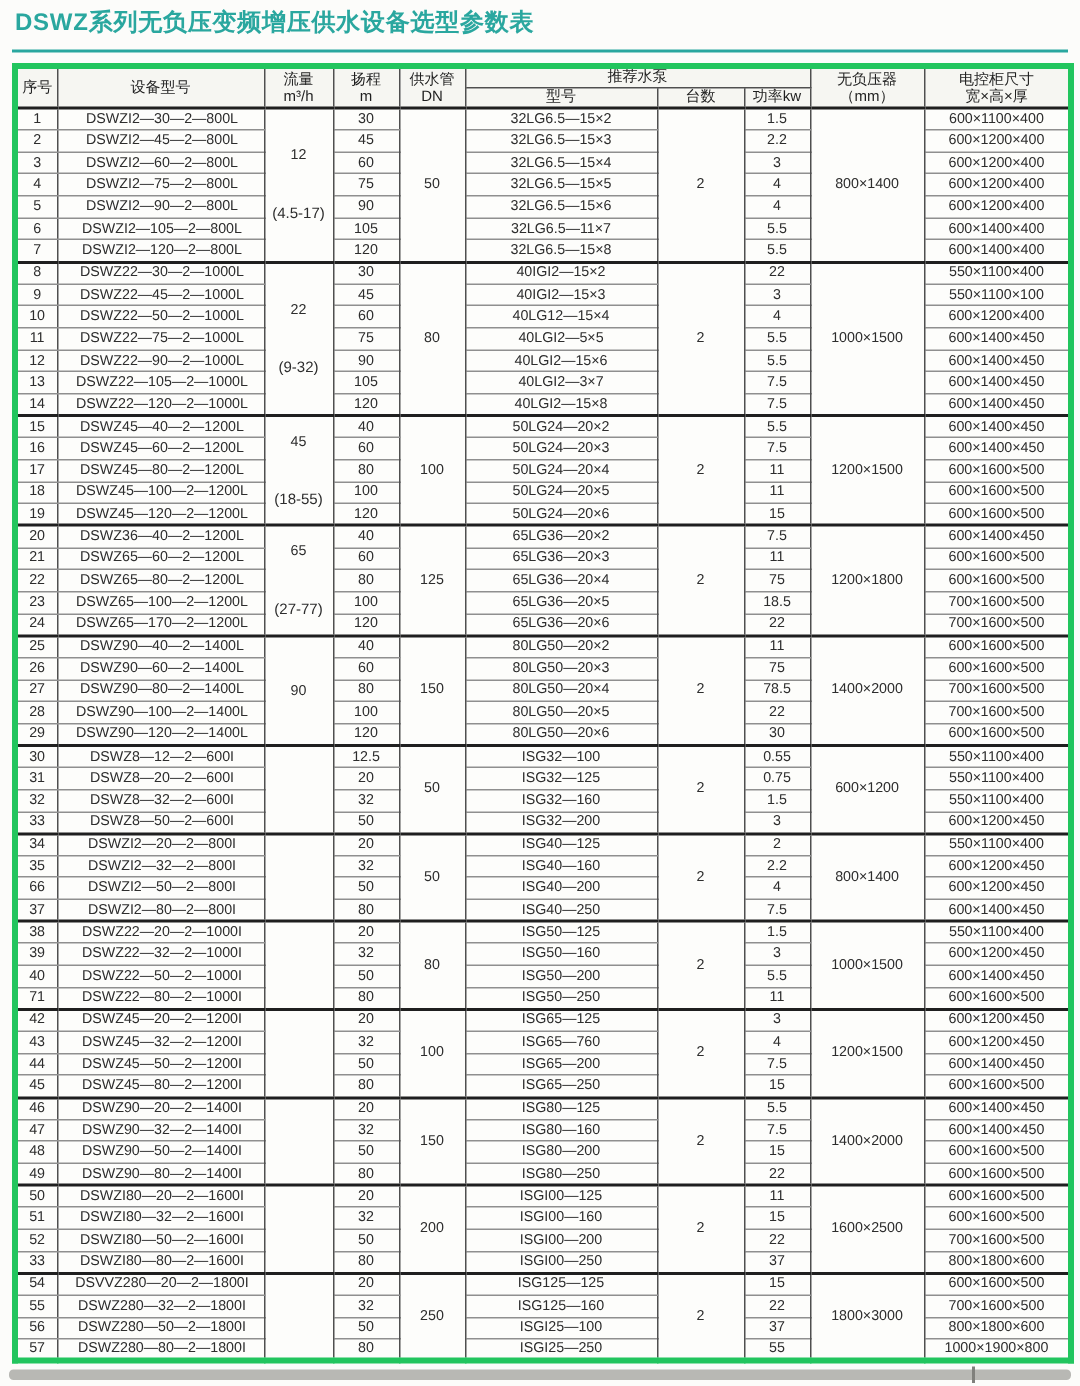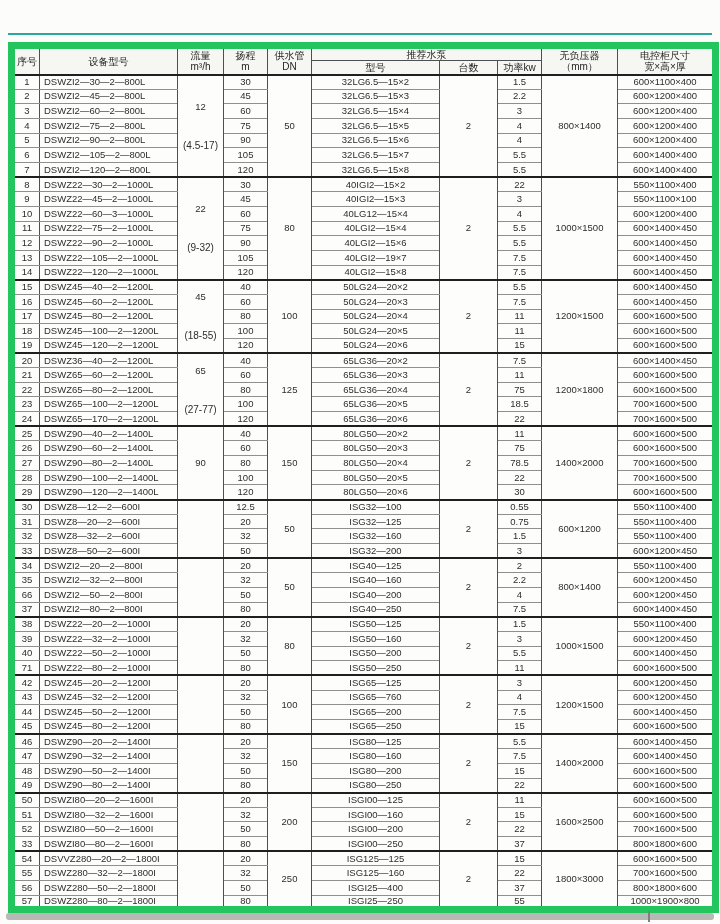--- a/index.html
+++ b/index.html
@@ -15,52 +15,53 @@
     font-size: 16px; font-weight: bold; color: var(--accent);
     letter-spacing: 0.5px; white-space: nowrap;
   }
   .title-rule {
     position: absolute; left: 8px; top: 33px; width: 704px; height: 2px;
     background: var(--accent);
   }
   table.spec {
     position: absolute; left: 8px; top: 42px; width: 704px;
     border-collapse: collapse; table-layout: fixed;
-    border: 7px solid #22c55e;
+    border: 4px solid #22c55e;
     padding-left: 22px;
   }
   thead th {
     height: 14px; padding: 0; font-size: 10px; font-weight: normal;
     color: #1f1f1f; background: #f6f6f2; text-align: center; vertical-align: middle;
     border: 1px solid #4f4f4f; line-height: 11px; white-space: nowrap; overflow: hidden;
   }
   tbody td {
     height: 14.66px; padding: 0 2px; font-size: 9.5px; color: #2d2d2d;
     text-align: center; vertical-align: middle; line-height: 10px;
     border-left: 1px solid #4f4f4f; border-right: 1px solid #4f4f4f;
     border-top: 1px solid #8f8f8f; border-bottom: 1px solid #8f8f8f;
     white-space: nowrap; overflow: hidden; background: #fdfdfb;
   }
   tbody td.gtop { border-top: 2px solid #1f1f1f; }
-  td.c-model { text-align: left; padding-left: 4px; }
+  td.c-model { text-align: center; padding-left: 4px; }
   td.c-flow div { line-height: 11px; font-size: 9.5px; }
   td.c-flow .flow-range { font-size: 10px; margin-top: 28px; }
   .bottom-bar {
     position: absolute; left: 6px; top: 913px; width: 708px; height: 7px;
     background: #b8b8b4; border-radius: 3px;
   }
   .bottom-bar-tick {
     position: absolute; left: 648px; top: 911px; width: 2px; height: 11px;
     background: #80807c;
   }
 </style>
 </head>
 <body>
 
 <div class="page">
+  <div class="title">DSWZ系列无负压变频增压供水设备选型参数表</div>
   <div class="title-rule"></div>
 
   <table class="spec">
     <colgroup>
       <col style="width:28px">
         <col style="width:138px">
         <col style="width:46px">
       <col style="width:44px">
         <col style="width:44px">
         <col style="width:128px">
@@ -150,21 +151,21 @@
           <td class="c-model">DSWZI2—90—2—800L</td>
           <td class="c-head">90</td>
           <td class="c-pump">32LG6.5—15×6</td>
           <td class="c-power">4</td>
           <td class="c-cabinet">600×1200×400</td>
         </tr>
         <tr>
           <td class="c-no">6</td>
           <td class="c-model">DSWZI2—105—2—800L</td>
           <td class="c-head">105</td>
-          <td class="c-pump">32LG6.5—15×7</td>
+          <td class="c-pump">32LG6.5—11×7</td>
           <td class="c-power">5.5</td>
           <td class="c-cabinet">600×1400×400</td>
         </tr>
         <tr>
           <td class="c-no">7</td>
           <td class="c-model">DSWZI2—120—2—800L</td>
           <td class="c-head">120</td>
           <td class="c-pump">32LG6.5—15×8</td>
           <td class="c-power">5.5</td>
           <td class="c-cabinet">600×1400×400</td>
@@ -187,47 +188,47 @@
         <tr>
           <td class="c-no">9</td>
           <td class="c-model">DSWZ22—45—2—1000L</td>
           <td class="c-head">45</td>
           <td class="c-pump">40IGI2—15×3</td>
           <td class="c-power">3</td>
           <td class="c-cabinet">550×1100×100</td>
         </tr>
         <tr>
           <td class="c-no">10</td>
-          <td class="c-model">DSWZ22—60—3—1000L</td>
+          <td class="c-model">DSWZ22—50—2—1000L</td>
           <td class="c-head">60</td>
           <td class="c-pump">40LG12—15×4</td>
           <td class="c-power">4</td>
           <td class="c-cabinet">600×1200×400</td>
         </tr>
         <tr>
           <td class="c-no">11</td>
           <td class="c-model">DSWZ22—75—2—1000L</td>
           <td class="c-head">75</td>
-          <td class="c-pump">40LGI2—15×4</td>
+          <td class="c-pump">40LGI2—5×5</td>
           <td class="c-power">5.5</td>
           <td class="c-cabinet">600×1400×450</td>
         </tr>
         <tr>
           <td class="c-no">12</td>
           <td class="c-model">DSWZ22—90—2—1000L</td>
           <td class="c-head">90</td>
           <td class="c-pump">40LGI2—15×6</td>
           <td class="c-power">5.5</td>
           <td class="c-cabinet">600×1400×450</td>
         </tr>
         <tr>
           <td class="c-no">13</td>
           <td class="c-model">DSWZ22—105—2—1000L</td>
           <td class="c-head">105</td>
-          <td class="c-pump">40LGI2—19×7</td>
+          <td class="c-pump">40LGI2—3×7</td>
           <td class="c-power">7.5</td>
           <td class="c-cabinet">600×1400×450</td>
         </tr>
         <tr>
           <td class="c-no">14</td>
           <td class="c-model">DSWZ22—120—2—1000L</td>
           <td class="c-head">120</td>
           <td class="c-pump">40LGI2—15×8</td>
           <td class="c-power">7.5</td>
           <td class="c-cabinet">600×1400×450</td>
@@ -605,21 +606,21 @@
           <td class="c-model">DSWZ280—32—2—1800I</td>
           <td class="c-head">32</td>
           <td class="c-pump">ISG125—160</td>
           <td class="c-power">22</td>
           <td class="c-cabinet">700×1600×500</td>
         </tr>
         <tr>
           <td class="c-no">56</td>
           <td class="c-model">DSWZ280—50—2—1800I</td>
           <td class="c-head">50</td>
-          <td class="c-pump">ISGI25—400</td>
+          <td class="c-pump">ISGI25—100</td>
           <td class="c-power">37</td>
           <td class="c-cabinet">800×1800×600</td>
         </tr>
         <tr>
           <td class="c-no">57</td>
           <td class="c-model">DSWZ280—80—2—1800I</td>
           <td class="c-head">80</td>
           <td class="c-pump">ISGI25—250</td>
           <td class="c-power">55</td>
           <td class="c-cabinet">1000×1900×800</td>

